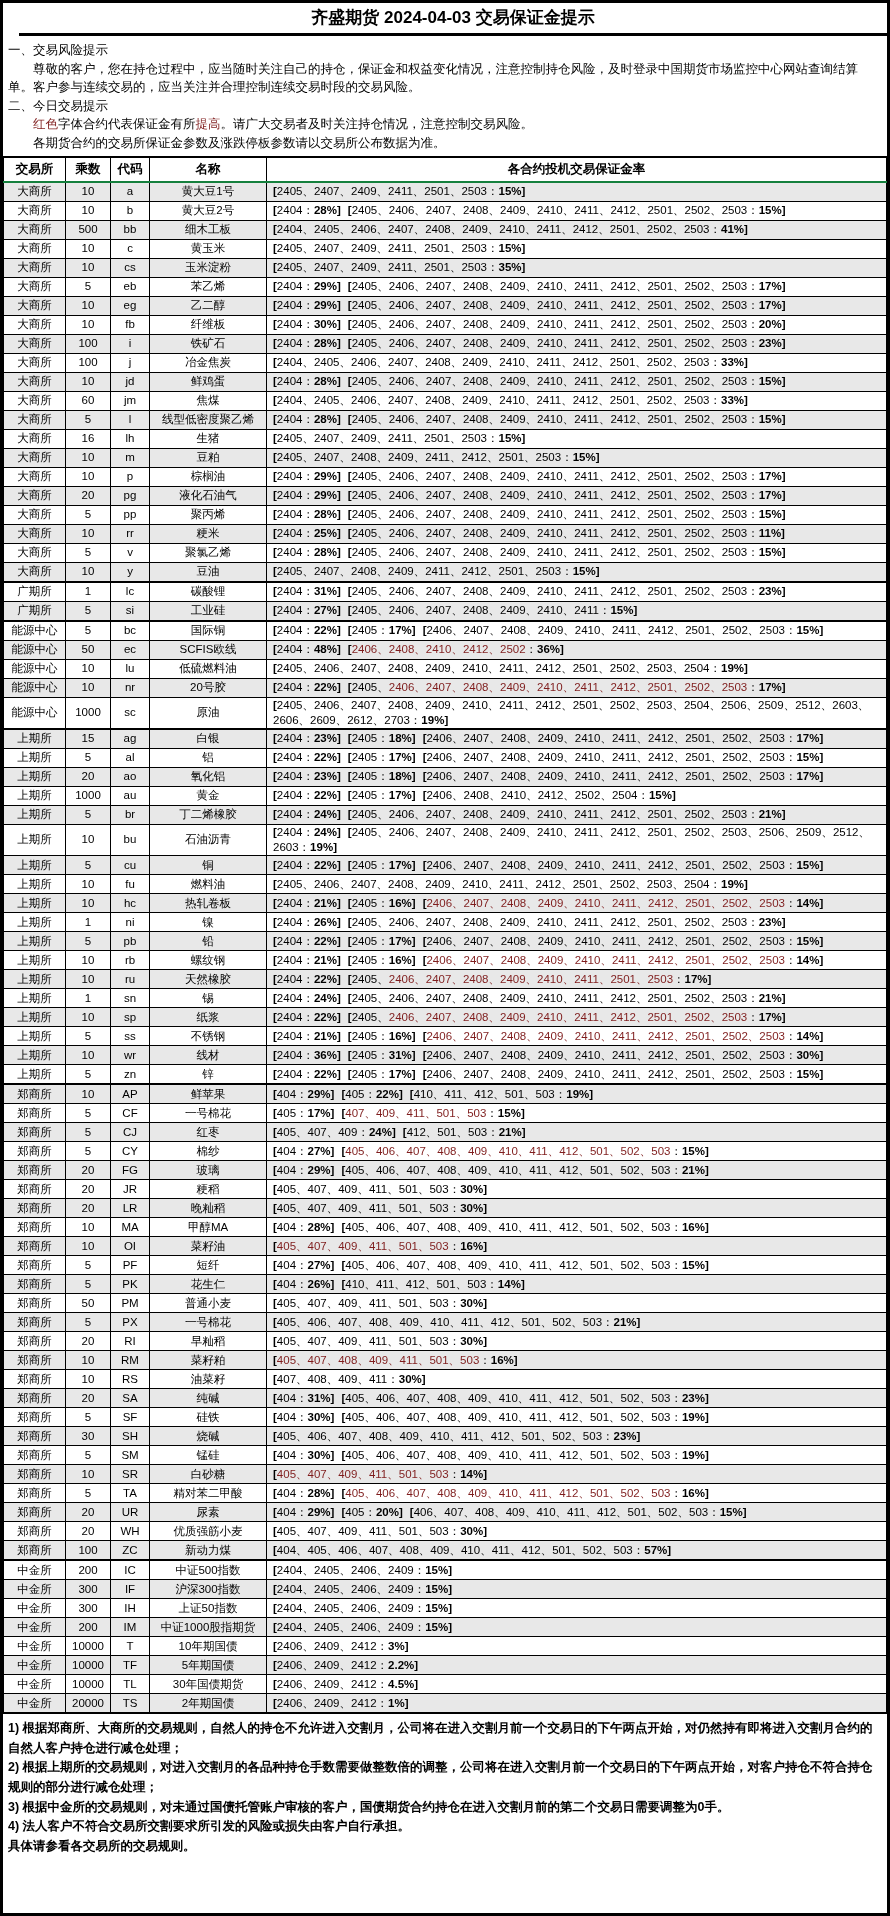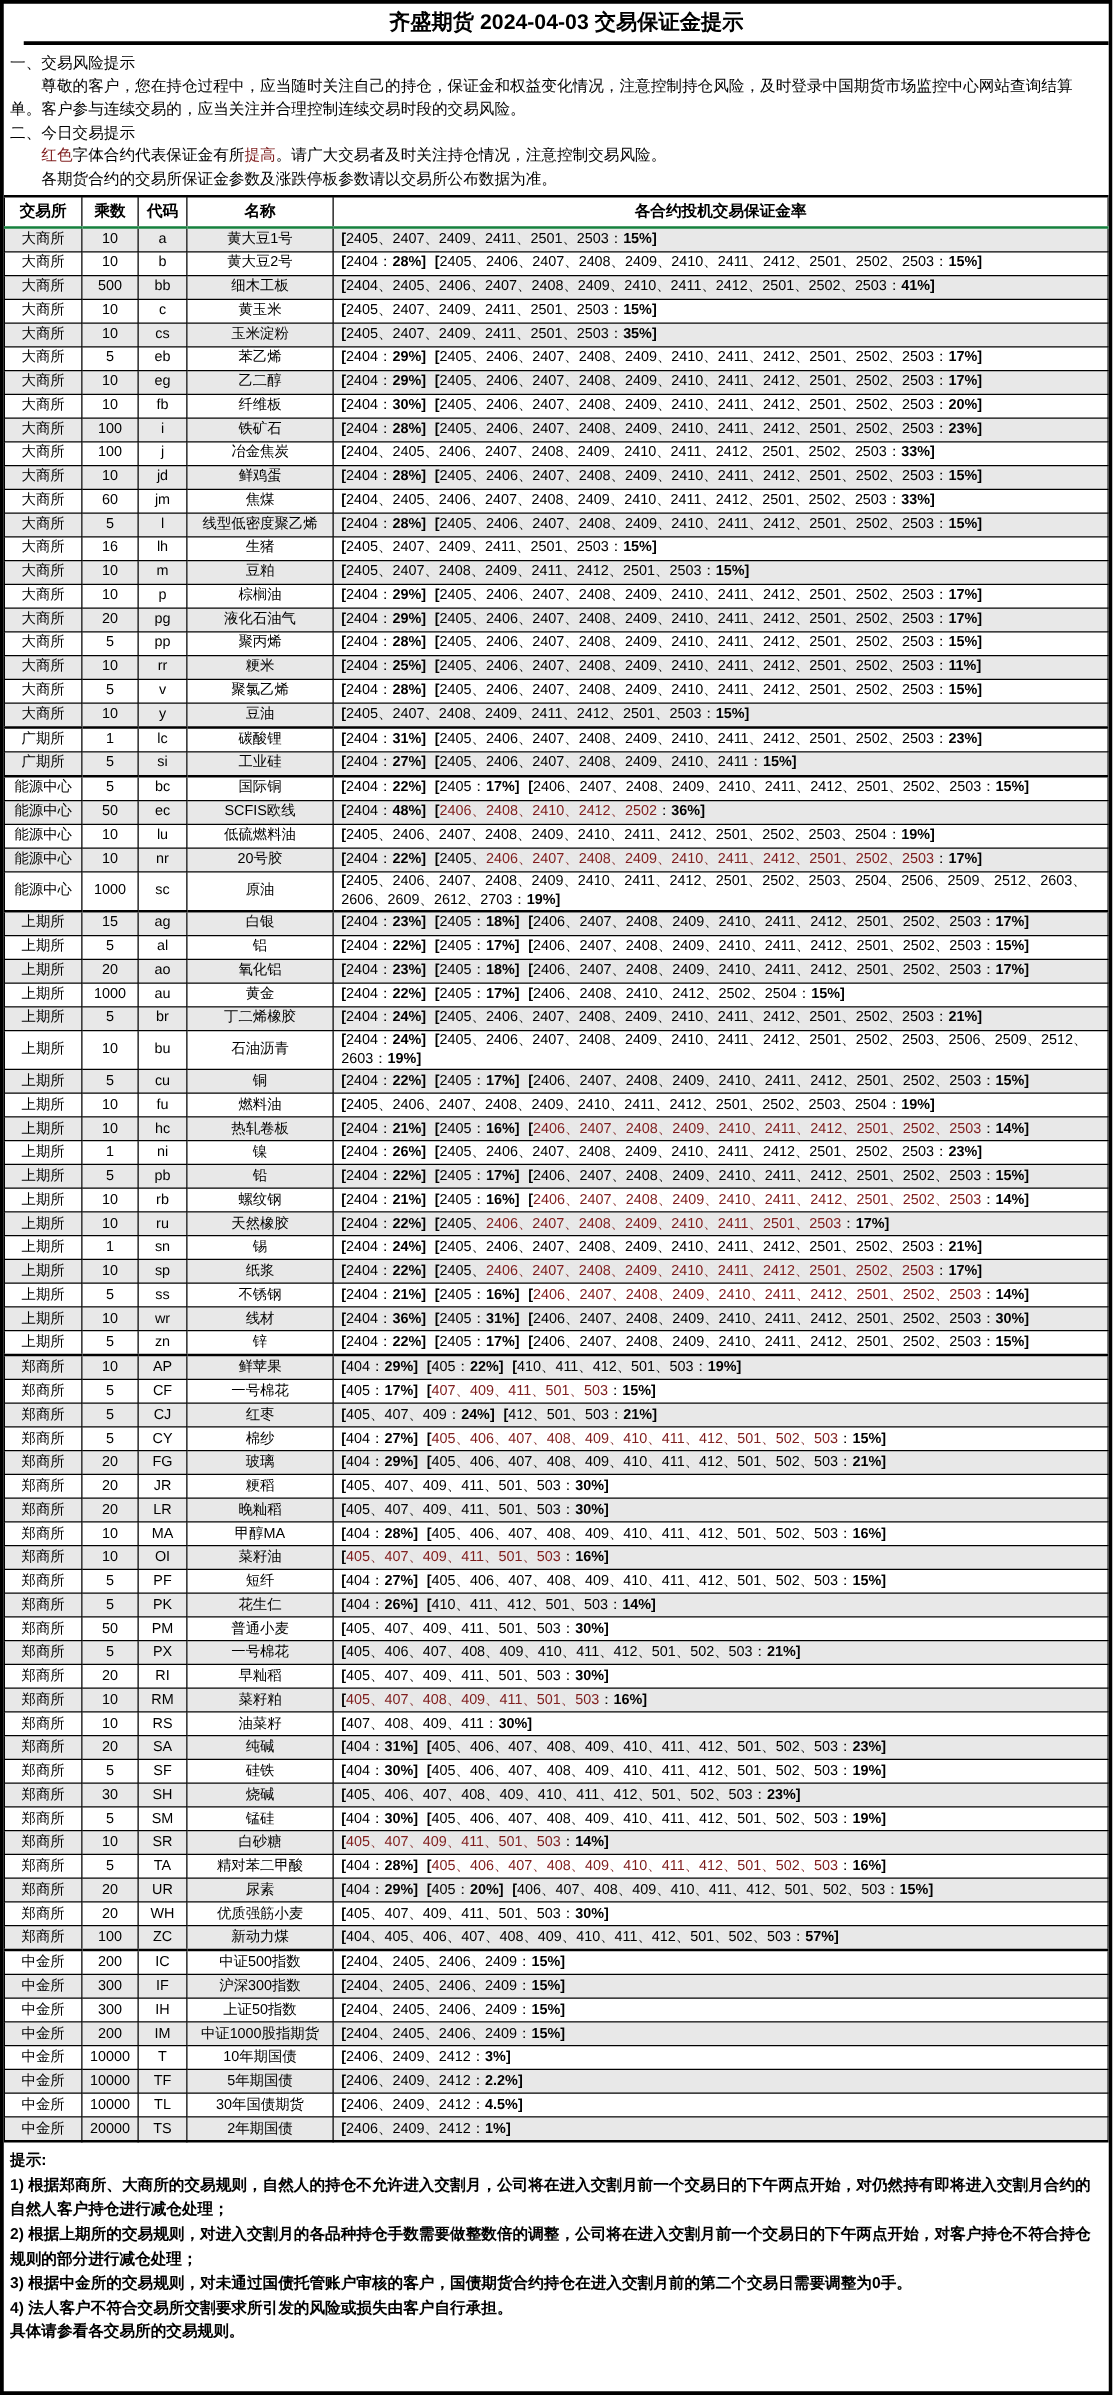--- a/index.html
+++ b/index.html
@@ -617,21 +617,20 @@
           <td>中金所</td>
           <td>20000</td>
           <td>TS</td>
           <td>2年期国债</td>
           <td class="val"><span class="grp"><span class="brk">[</span><span class="blk">2406、2409、2412</span><span class="blk">：</span><span class="pct">1%</span><span class="brk">]</span></span></td>
         </tr>
       </tbody>
   </table>
 
   <div class="notes">
-    <div class="nline">提示:</div>
     <div class="nline">1) 根据郑商所、大商所的交易规则，自然人的持仓不允许进入交割月，公司将在进入交割月前一个交易日的下午两点开始，对仍然持有即将进入交割月合约的自然人客户持仓进行减仓处理；</div>
     <div class="nline">2) 根据上期所的交易规则，对进入交割月的各品种持仓手数需要做整数倍的调整，公司将在进入交割月前一个交易日的下午两点开始，对客户持仓不符合持仓规则的部分进行减仓处理；</div>
     <div class="nline">3) 根据中金所的交易规则，对未通过国债托管账户审核的客户，国债期货合约持仓在进入交割月前的第二个交易日需要调整为0手。</div>
     <div class="nline">4) 法人客户不符合交易所交割要求所引发的风险或损失由客户自行承担。</div>
     <div class="nline">具体请参看各交易所的交易规则。</div>
   </div>
 
 </div>
 
 </body></html>

